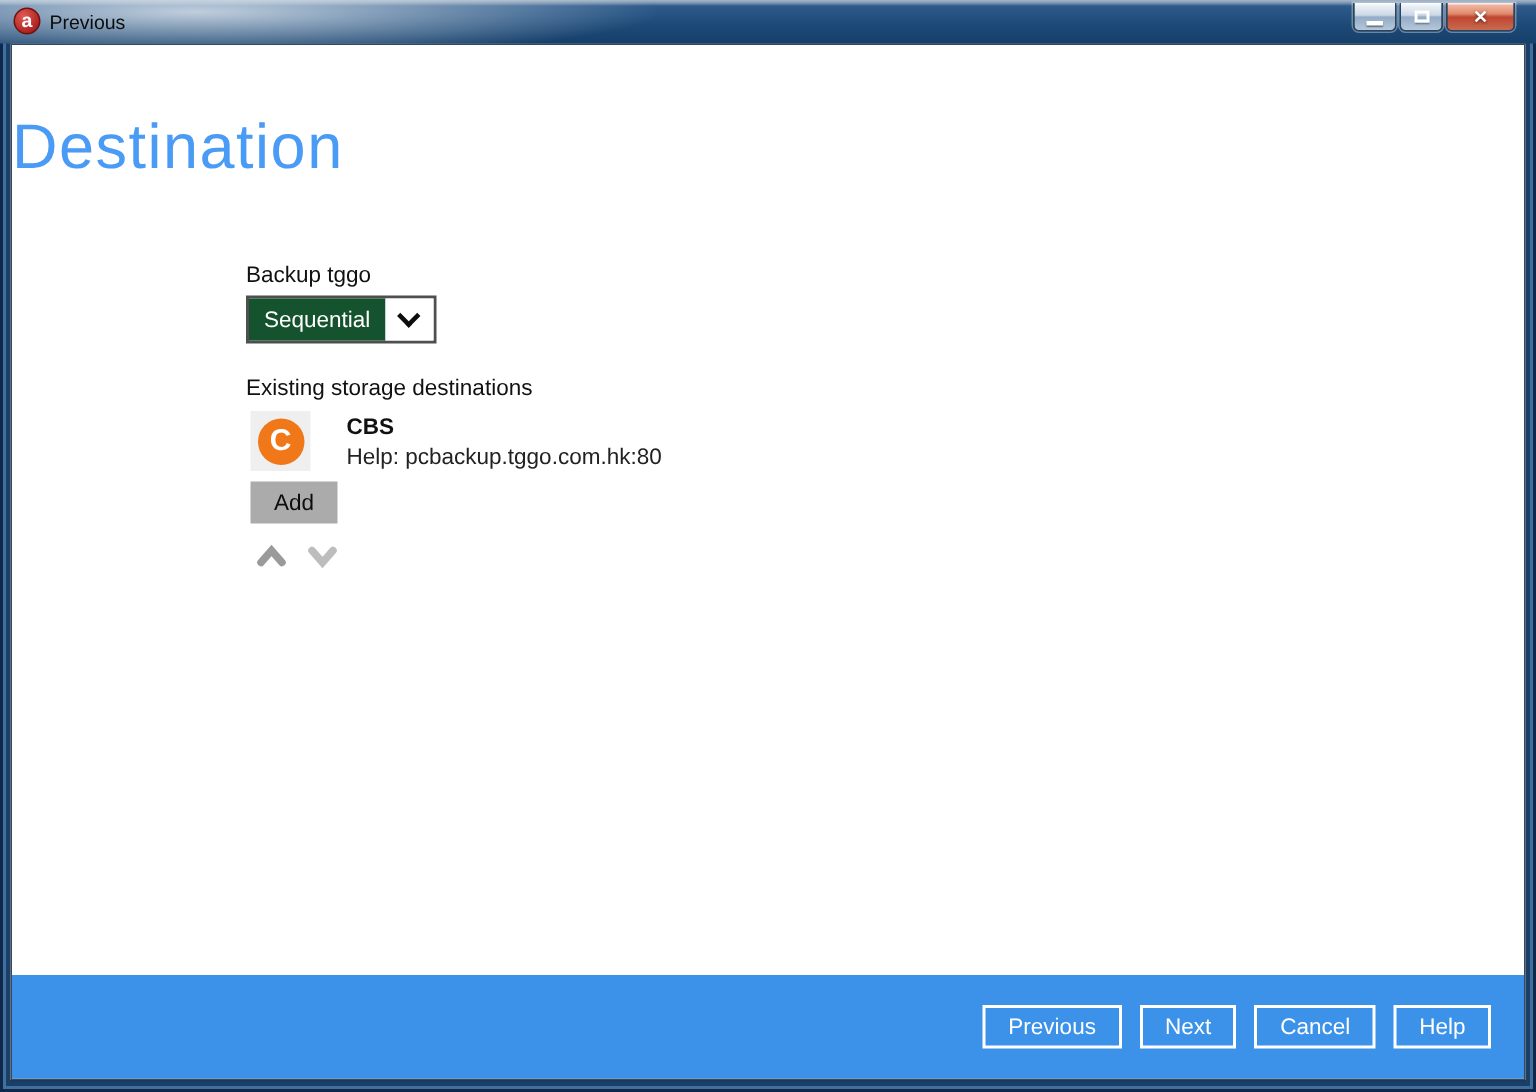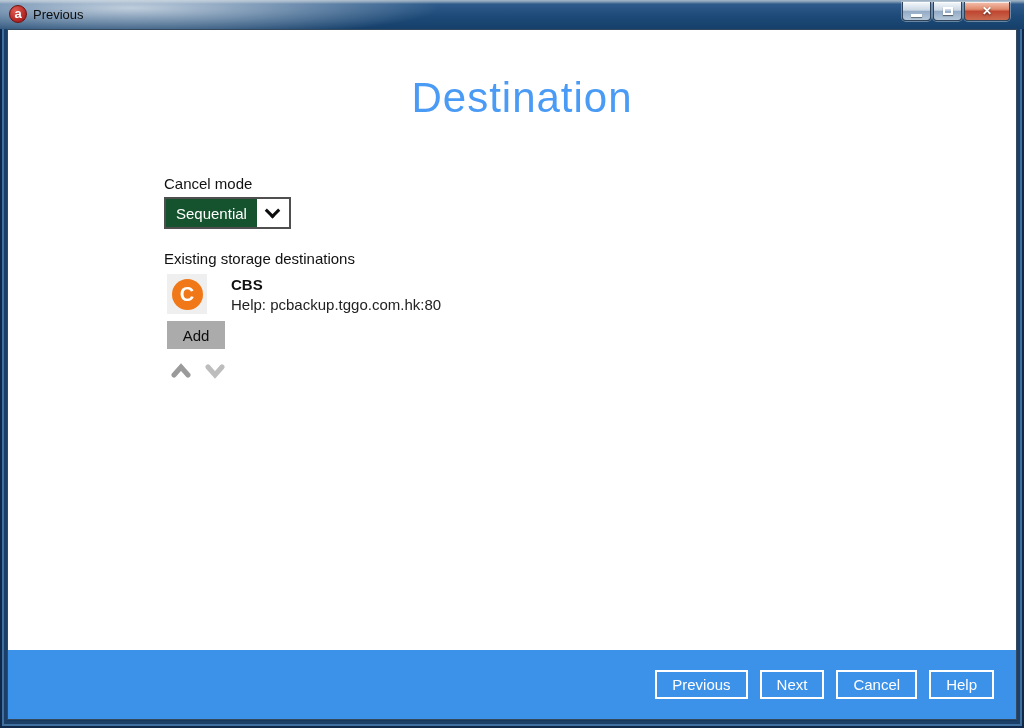--- a/index.html
+++ b/index.html
@@ -56,22 +56,22 @@
     box-shadow:0 1px 1px rgba(0,0,0,0.45); }
   .glyph-max { width:10px; height:8px; border:2px solid #fff; box-shadow:0 1px 1px rgba(0,0,0,0.45); }
   .glyph-close { font-size:12px; font-weight:bold; color:#fff; text-shadow:0 1px 2px rgba(0,0,0,0.6); }
 
   
   .content {
     position:absolute; left:7px; top:29px; width:1010px; height:691px;
     background:#fff; border:1px solid #35495e;
   }
   .page-heading {
-    margin-top:44px; text-align:center;
-    font-size:42px; font-weight:300; letter-spacing:1px; color:#4a9bf5;padding-left:20px;
+    margin-top:44px; text-align:left;
+    font-size:42px; font-weight:300; letter-spacing:1px; color:#4a9bf5;
   }
 
   .field-label { position:absolute; left:156px; font-size:15px; color:#111; }
   .label-backup-mode { top:145px; }
   .label-destinations { top:220px; }
 
   .dropdown {
     position:absolute; left:156px; top:167px; height:32px;
     display:flex; border:2px solid #4f4f4f; background:#fff; cursor:default;
   }
@@ -139,21 +139,21 @@
       <div class="win-btn red">
         <span class="glyph-close">✕</span>
       </div>
     </div>
   </div>
 
   <div class="content">
 
     <div class="page-heading">Destination</div>
 
-    <div class="field-label label-backup-mode">Cancel mode</div>
+    <div class="field-label label-backup-mode">Backup tggo</div>
 
     <div class="dropdown">
       <div class="dropdown-value">Sequential</div>
       <div class="dropdown-arrow-box">
         <span class="chevron-down"></span>
       </div>
     </div>
 
     <div class="field-label label-destinations">Existing storage destinations</div>
 

